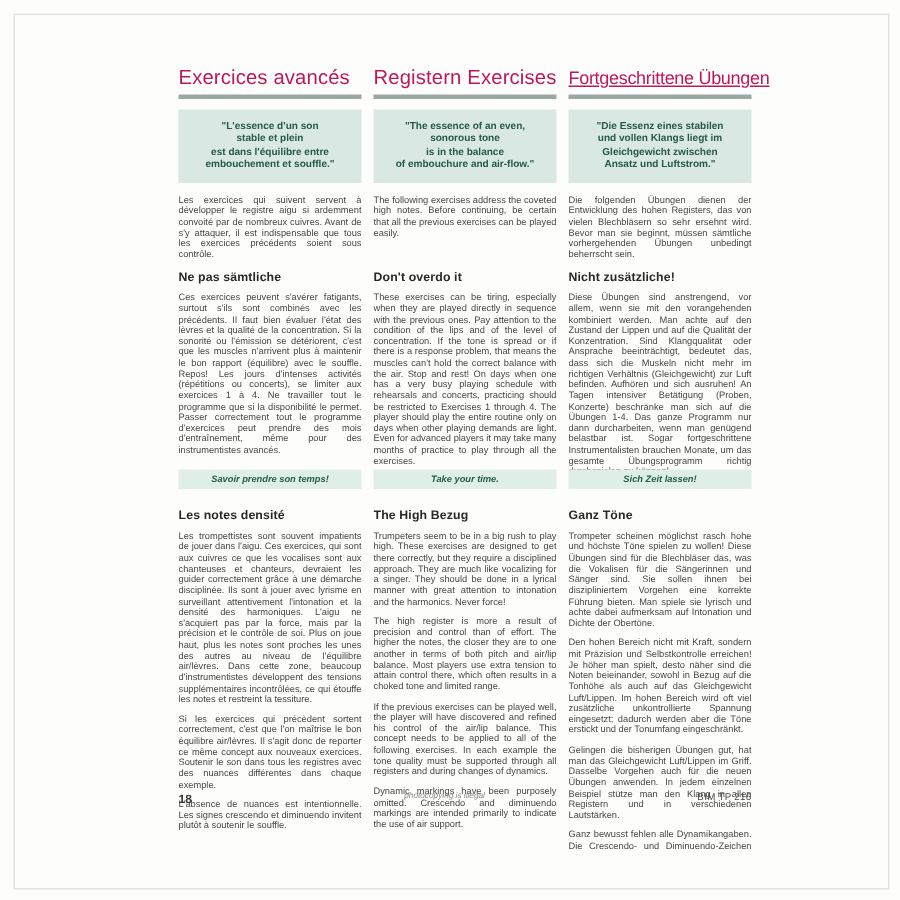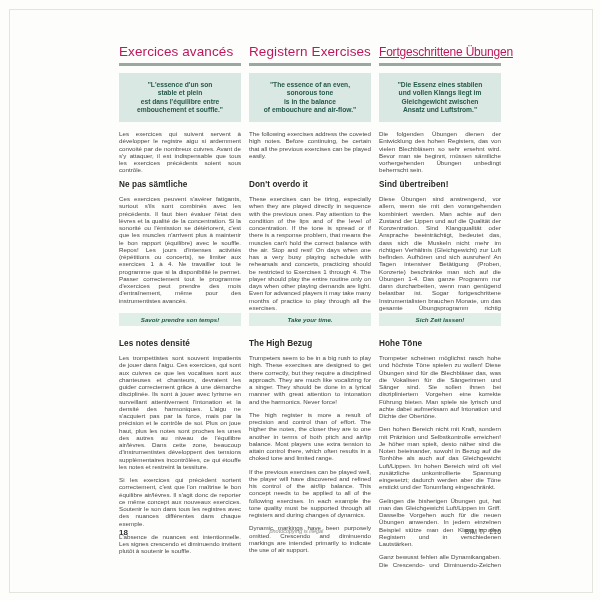--- a/index.html
+++ b/index.html
@@ -119,26 +119,26 @@
       <div class="title">Fortgeschrittene Übungen</div>
       <div class="title-rule" style="background: rgb(155, 167, 161);"></div>
       <div class="quote" style="background: rgb(217, 232, 226); color: rgb(38, 90, 76);">
         <div>"Die Essenz eines stabilen</div>
         <div>und vollen Klangs liegt im</div>
         <div>Gleichgewicht zwischen</div>
         <div>Ansatz und Luftstrom."</div>
       </div>
       <div class="intro body-text">Die folgenden Übungen dienen der Entwicklung des hohen Registers, das von vielen Blechbläsern so sehr ersehnt wird. Bevor man sie beginnt, müssen sämtliche vorhergehenden Übungen unbedingt beherrscht sein.</div>
       <div class="sec1">
-        <h2>Sind übertreiben!</h2>
+        <h2>Nicht zusätzliche!</h2>
         <div class="body-text">Diese Übungen sind anstrengend, vor allem, wenn sie mit den vorangehenden kombiniert werden. Man achte auf den Zustand der Lippen und auf die Qualität der Konzentration. Sind Klangqualität oder Ansprache beeinträchtigt, bedeutet das, dass sich die Muskeln nicht mehr im richtigen Verhältnis (Gleichgewicht) zur Luft befinden. Aufhören und sich ausruhen! An Tagen intensiver Betätigung (Proben, Konzerte) beschränke man sich auf die Übungen 1-4. Das ganze Programm nur dann durcharbeiten, wenn man genügend belastbar ist. Sogar fortgeschrittene Instrumentalisten brauchen Monate, um das gesamte Übungsprogramm richtig durchspielen zu können!</div>
       </div>
       <div class="strip" style="background: rgb(223, 238, 231); color: rgb(32, 96, 75);">Sich Zeit lassen!</div>
       <div class="sec2">
-        <h2>Hohe Töne</h2>
+        <h2>Ganz Töne</h2>
         <div class="body-text">
           <p>Trompeter scheinen möglichst rasch hohe und höchste Töne spielen zu wollen! Diese Übungen sind für die Blechbläser das, was die Vokalisen für die Sängerinnen und Sänger sind. Sie sollen ihnen bei diszipliniertem Vorgehen eine korrekte Führung bieten. Man spiele sie lyrisch und achte dabei aufmerksam auf Intonation und Dichte der Obertöne.</p>
           <p>Den hohen Bereich nicht mit Kraft, sondern mit Präzision und Selbstkontrolle erreichen! Je höher man spielt, desto näher sind die Noten beieinander, sowohl in Bezug auf die Tonhöhe als auch auf das Gleichgewicht Luft/Lippen. Im hohen Bereich wird oft viel zusätzliche unkontrollierte Spannung eingesetzt; dadurch werden aber die Töne erstickt und der Tonumfang eingeschränkt.</p>
           <p>Gelingen die bisherigen Übungen gut, hat man das Gleichgewicht Luft/Lippen im Griff. Dasselbe Vorgehen auch für die neuen Übungen anwenden. In jedem einzelnen Beispiel stütze man den Klang in allen Registern und in verschiedenen Lautstärken.</p>
           <p>Ganz bewusst fehlen alle Dynamikangaben. Die Crescendo- und Diminuendo-Zeichen sollen dazu anregen, an die Luftstütze zu denken.</p>
         </div>
       </div>
     </div>
 
   </div>

